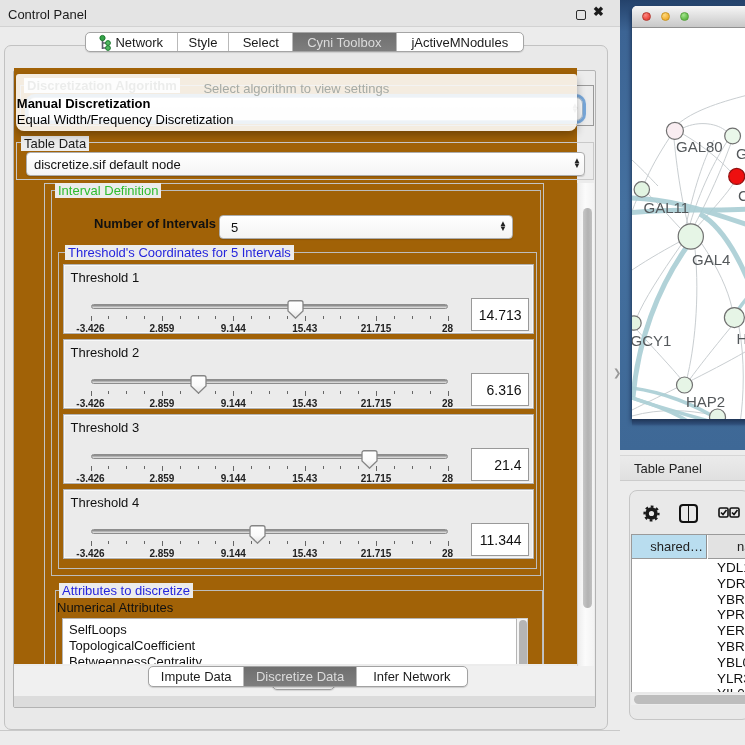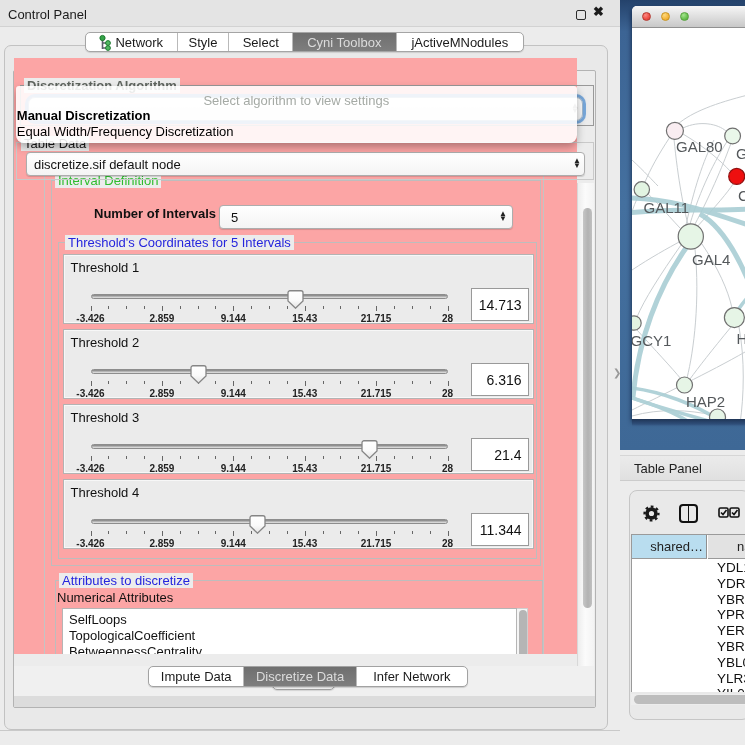--- a/index.html
+++ b/index.html
@@ -11,21 +11,21 @@
 #dockic{left:576px;top:10px;width:10px;height:10px;border:1.6px solid #2c2c2c;border-radius:2px;}
 #closeic{left:593px;top:4px;font-size:13px;font-weight:bold;color:#1b1b1b;}
 
 #toptabs{left:85px;top:32px;width:439px;height:20px;background:#fff;border:1px solid #a5a5a5;border-radius:5px;display:flex;box-shadow:0 1px 1px rgba(0,0,0,.12);overflow:hidden;z-index:5;}
 .seg{height:100%;display:flex;align-items:center;justify-content:center;font-size:13px;color:#1a1a1a;border-right:1px solid #b9b9b9;}
 .seg:last-child{border-right:none;}
 .segsel{background:linear-gradient(#6f6f6f,#7e7e7e);color:#dcdcdc;}
 
 #outerpanel{left:4px;top:45px;width:604px;height:685px;background:#e9e9e9;border:1px solid #c2c2c2;border-radius:7px;}
 #innerpanel{left:13px;top:70px;width:583px;height:638px;background:#ececec;border:1px solid #b3b3b3;border-radius:2px;}
-#viewport{left:14px;top:58px;width:563px;height:596px;background:#fca5a5;overflow:hidden;}
+#viewport{left:14px;top:68px;width:563px;height:596px;background:#a16207;overflow:hidden;}
 #fixedtop{left:14px;top:70px;width:580px;height:113px;overflow:hidden;}
 #southstrip{left:14px;top:666px;width:580px;height:30px;background:#f0f0f0;}
 #southstrip2{left:14px;top:696px;width:581px;height:11px;background:#dcdcdc;}
 
 #vsb{left:577px;top:183px;width:17px;height:483px;background:linear-gradient(90deg,#ededed,#fbfbfb 45%,#f3f3f3);border-left:1px solid #d8d8d8;}
 #vsbthumb{left:582.5px;top:208px;width:9px;height:400px;border-radius:5px;background:linear-gradient(90deg,#c6c6c6,#b2b2b2 55%,#c0c0c0);}
 
 .group{position:absolute;border:1px solid #bdbdbd;}
 .gtitle{position:absolute;font-size:13px;background:#ececec;padding:0 3px;white-space:nowrap;}
 
@@ -42,21 +42,21 @@
 
 #attrlist{left:48px;top:550px;width:455px;height:80px;background:#fff;border:1px solid #b5b5b5;font-size:13px;color:#111;}
 #attrsb{left:503px;top:550px;width:11px;height:80px;background:#f5f5f5;border:1px solid #cfcfcf;border-left:none;}
 #attrthumb{left:505px;top:552px;width:8px;height:60px;background:#b5b5b5;border-radius:4px;}
 
 #applybtn{left:272px;top:669px;width:63px;height:21px;background:linear-gradient(#ffffff,#eeeeee);border:1px solid #9f9f9f;border-radius:5px;font-size:13px;color:#111;display:flex;align-items:center;justify-content:center;box-shadow:0 1px 1px rgba(0,0,0,.12);}
 
 #bottabs{left:148px;top:666px;width:320px;height:21px;background:#fff;border:1px solid #a2a2a2;border-radius:5px;display:flex;box-shadow:0 1px 1px rgba(0,0,0,.15);overflow:hidden;z-index:5;}
 #botline{left:0;top:730px;width:620px;height:1px;background:#c9c9c9;}
 
-#popup{left:1.8px;top:16px;width:561px;height:57px;background:rgba(255,255,255,.88);border-radius:3px 3px 8px 8px;box-shadow:0 4px 9px rgba(0,0,0,.3);}
+#popup{left:1.8px;top:4px;width:561px;height:57px;background:rgba(255,255,255,.88);border-radius:3px 3px 8px 8px;box-shadow:0 4px 9px rgba(0,0,0,.3);}
 
 #bluearea{left:620px;top:0;width:125px;height:450px;background:linear-gradient(#24426b,#3c6494 7%,#44709f 45%,#3e6896);}
 #netwin{left:632px;top:6px;width:118px;height:413px;background:#fff;border-radius:5px 0 0 0;box-shadow:0 3px 5px rgba(5,15,40,.8);}
 #nettitle{left:0;top:0;width:118px;height:22px;background:linear-gradient(#f6f6f6,#c8c8c8);border-bottom:1px solid #919191;border-radius:5px 0 0 0;}
 .tl{position:absolute;top:6px;width:9px;height:9px;border-radius:50%;}
 #netcanvas{left:0;top:23px;width:118px;height:390px;overflow:hidden;}
 #tpbar{left:620px;top:455px;width:125px;height:26px;background:linear-gradient(#ebebeb,#e0e0e0);border-top:1px solid #d6d6d6;border-bottom:1px solid #cccccc;}
 #tppanel{left:629px;top:490px;width:121px;height:230px;background:#e9e9e9;border:1px solid #c6c6c6;border-radius:8px;}
 #tptable{left:631px;top:534px;width:114px;height:158px;background:#fff;border-left:1px solid #9a9a9a;border-top:1px solid #9a9a9a;overflow:hidden;}
 .hdr1{position:absolute;left:0;top:0;width:75px;height:24px;background:#b9ddef;border-right:1px solid #8f8f8f;border-bottom:1px solid #9a9a9a;font-size:13px;color:#222;display:flex;align-items:center;justify-content:flex-end;padding-right:3px;}

